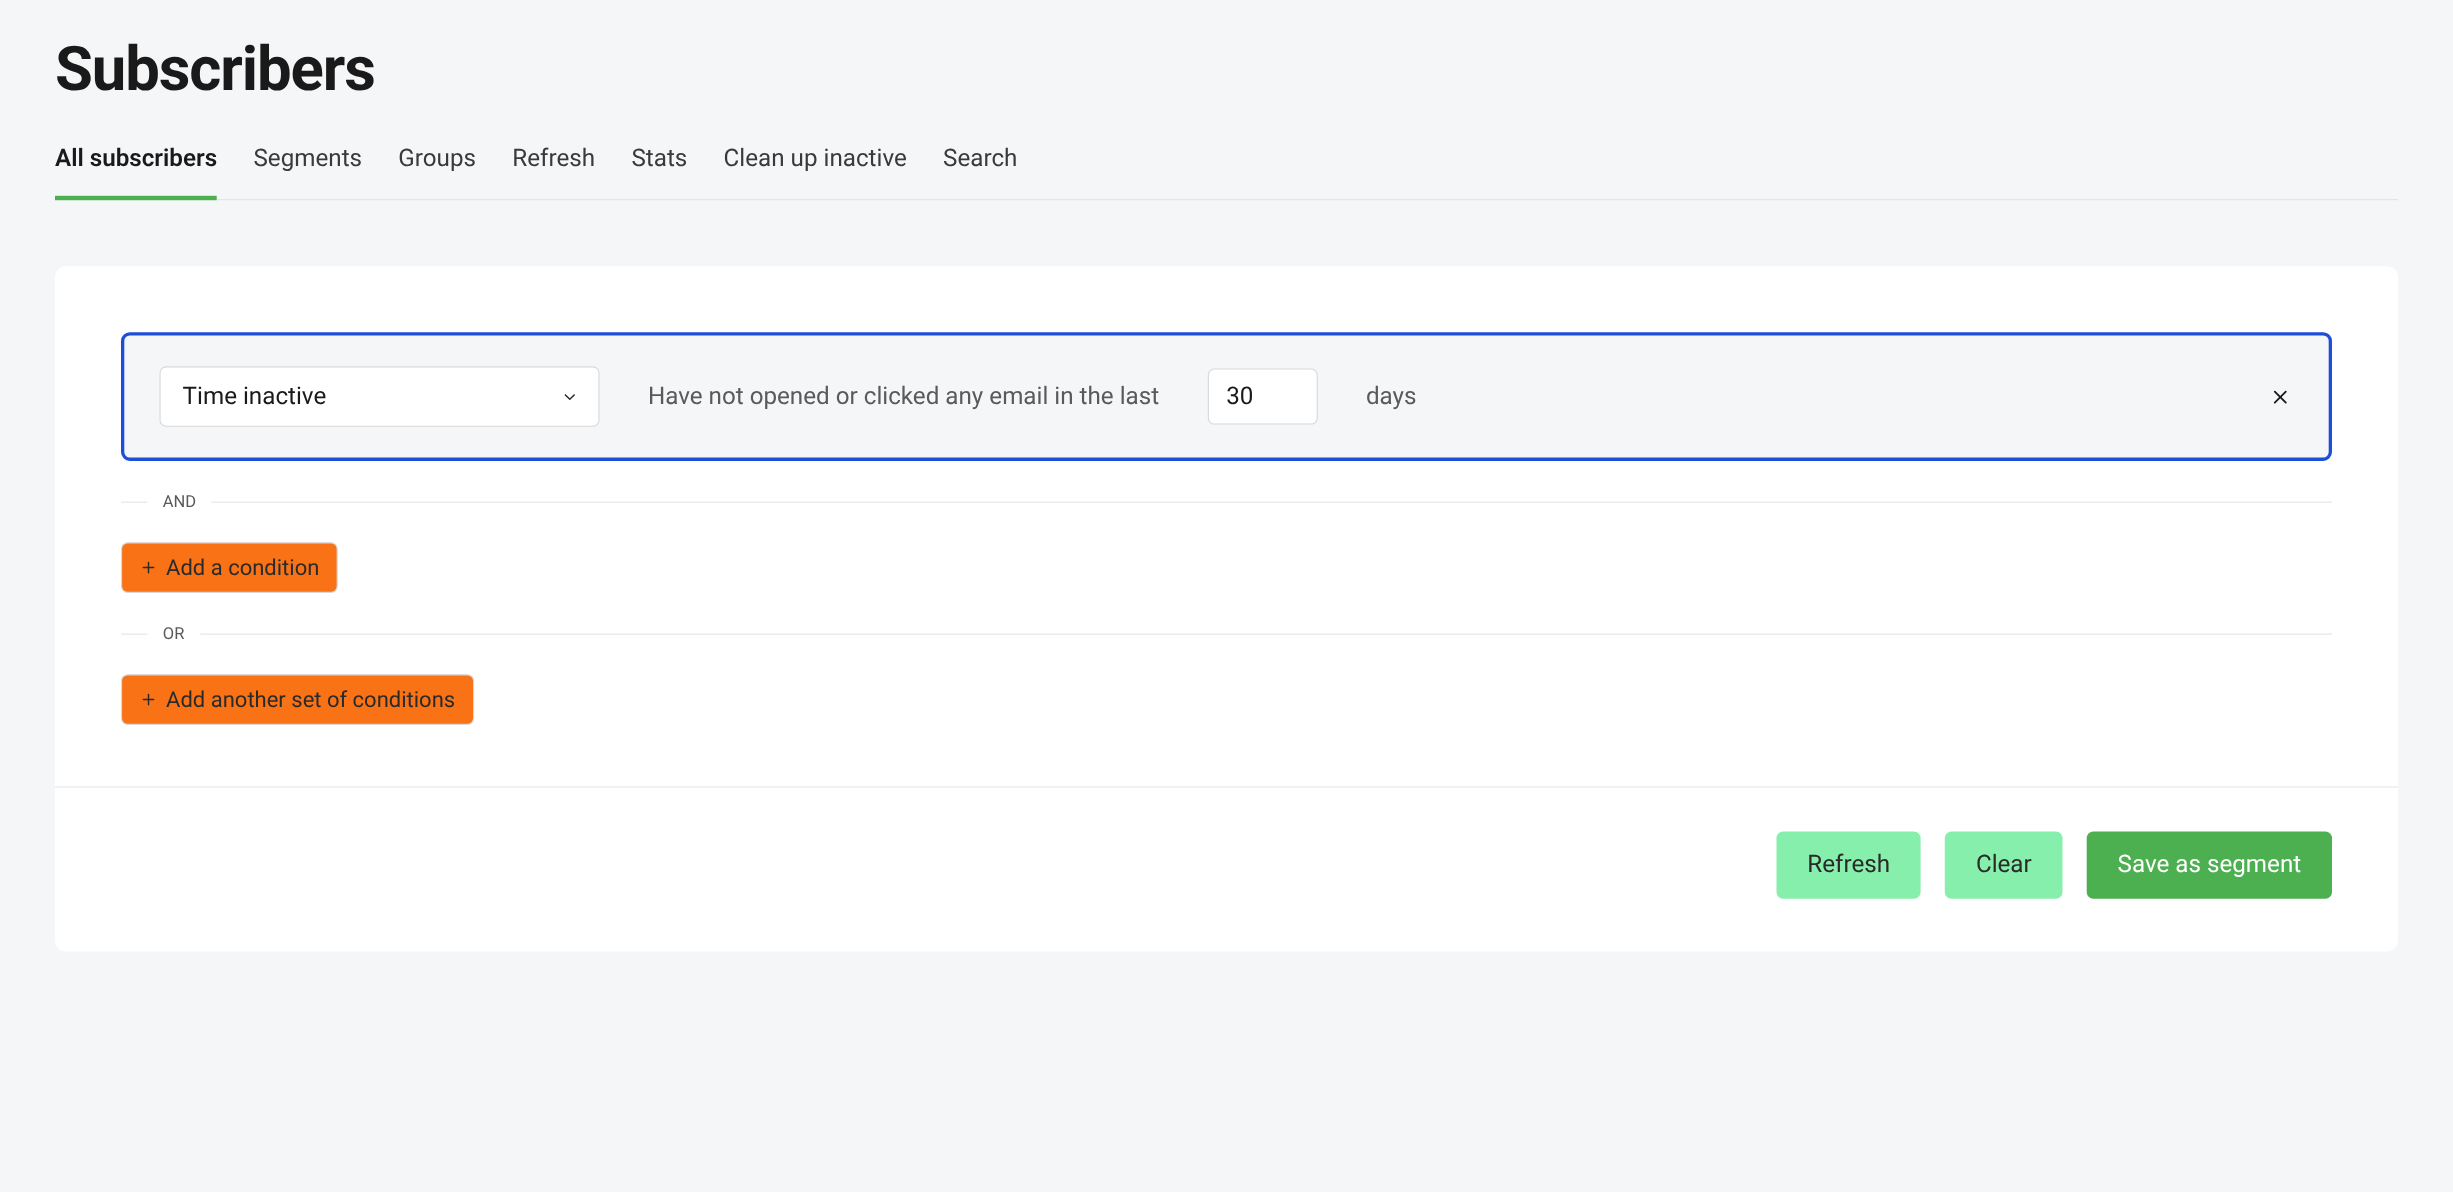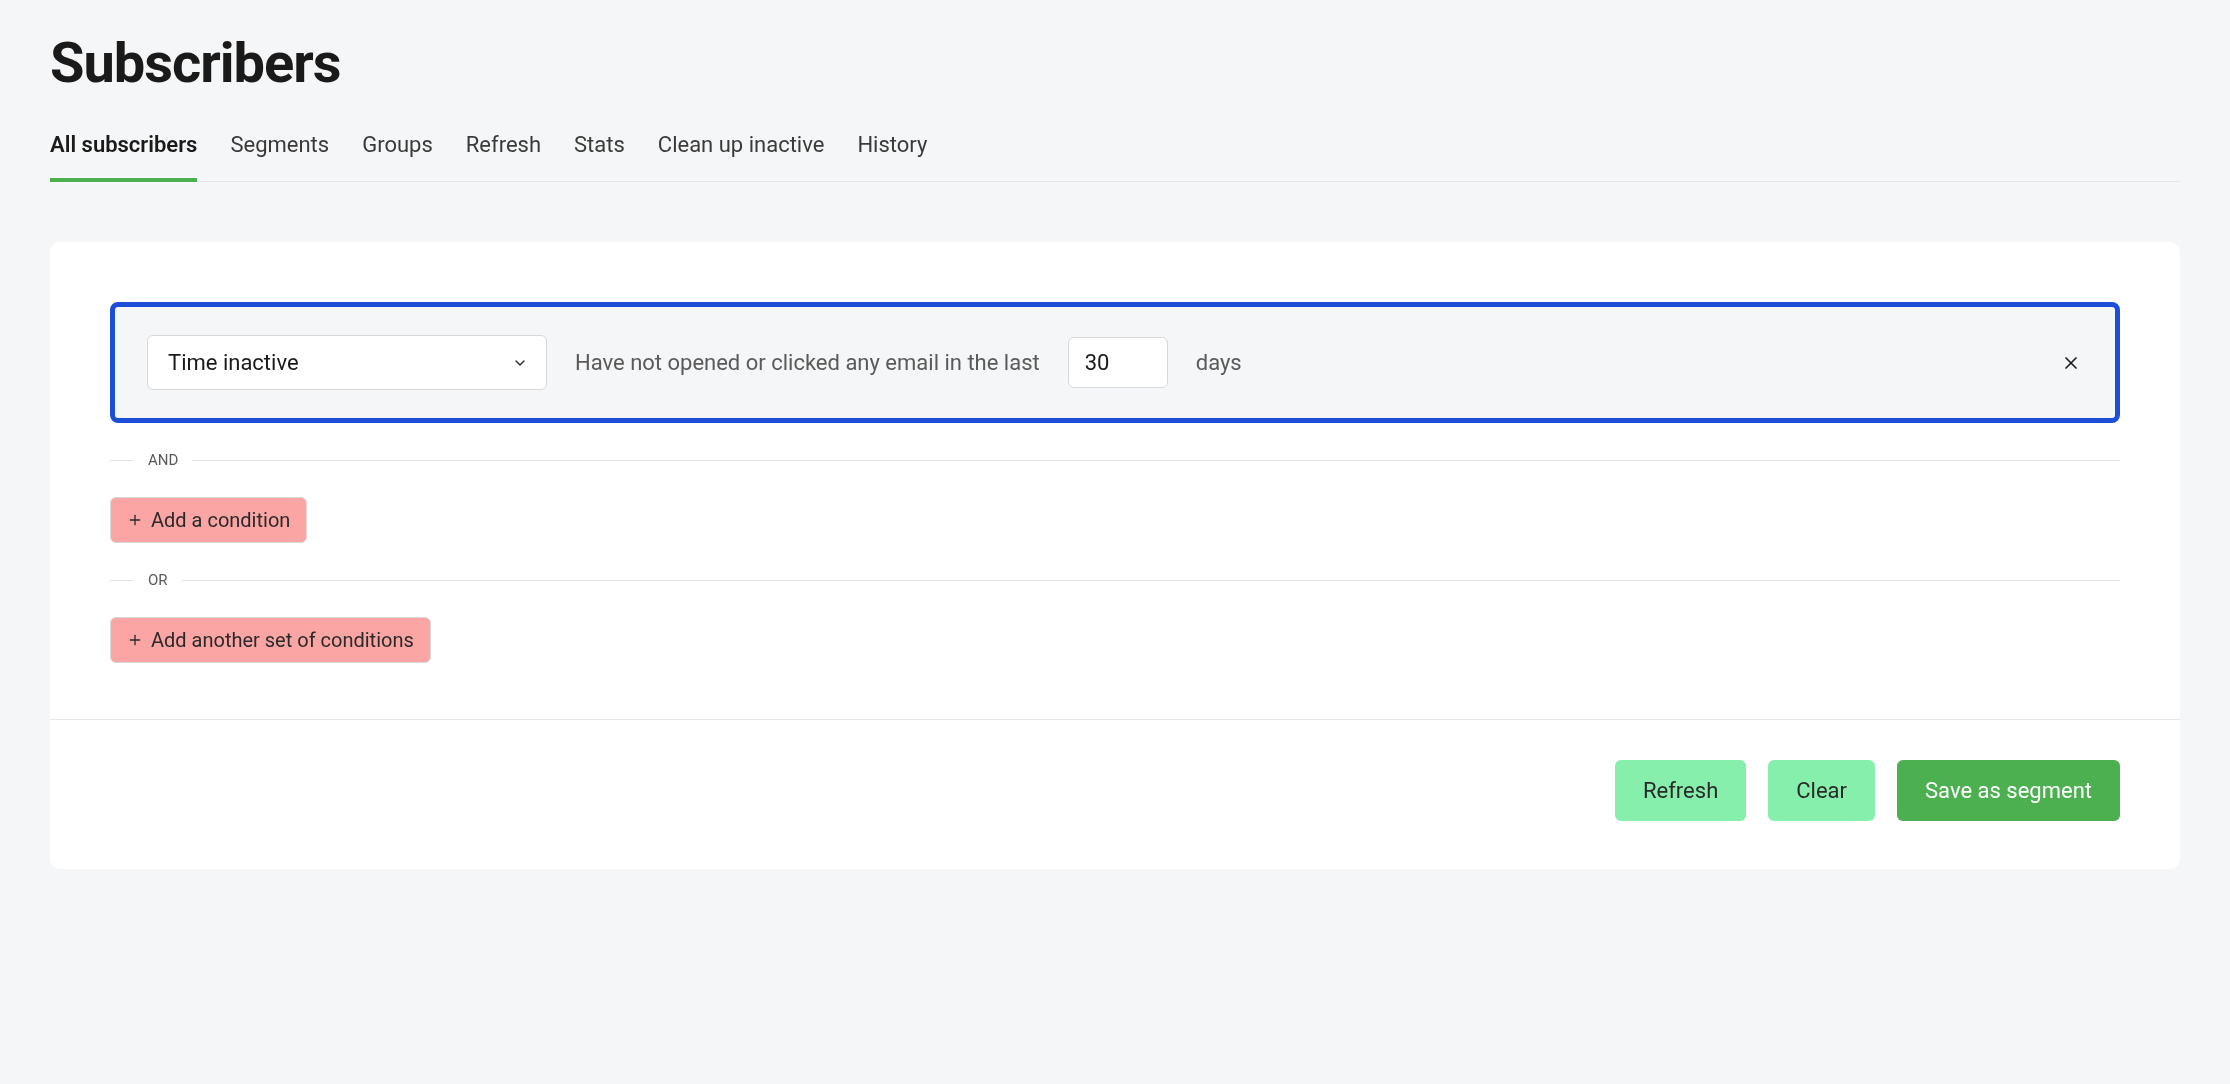--- a/index.html
+++ b/index.html
@@ -78,23 +78,23 @@
       background: #4caf50;
     }
     .card {
       background: #fff;
       border-radius: 10px;
       padding: 60px 60px 0 60px;
     }
     .condition-row {
       display: flex;
       align-items: center;
-      gap: 28px;
+      gap: 44px;
       background: #f5f6f7;
-      border: 5px solid #1d4ed8;
+      border: 3px solid #1d4ed8;
       border-radius: 8px;
       padding: 28px 32px;
       position: relative;
     }
     .select-wrap {
       position: relative;
       display: inline-flex;
       align-items: center;
       background: #fff;
       border: 1px solid #d7d8da;
@@ -155,21 +155,21 @@
     }
     .operator-label {
       font-size: 15px;
       color: #5a5a5a;
       font-weight: 400;
     }
     .btn-outline {
       display: inline-flex;
       align-items: center;
       gap: 8px;
-      background: #fca5a5;
+      background: #f97316;
       border: 1px solid #d7d8da;
       border-radius: 6px;
       padding: 10px 16px;
       font-size: 20px;
       color: #2a2a2a;
       cursor: pointer;
     }
     .card-footer {
       display: flex;
       justify-content: flex-end;
@@ -206,21 +206,21 @@
   <h1 class="page-title">Subscribers</h1>
 </div>
 
 <div class="tabs">
   <div class="tab active">All subscribers</div>
   <div class="tab">Segments</div>
   <div class="tab">Groups</div>
   <div class="tab">Refresh</div>
   <div class="tab">Stats</div>
   <div class="tab">Clean up inactive</div>
-  <div class="tab">History</div>
+  <div class="tab">Search</div>
 </div>
 
 <div class="card">
 
   <div class="condition-row">
     <div class="select-wrap">
       <span>Time inactive</span>
       <span class="select-chevron">
         <svg width="16" height="16" viewBox="0 0 24 24" fill="none" stroke="#2a2a2a" stroke-width="2" stroke-linecap="round" stroke-linejoin="round">
           <polyline points="6 9 12 15 18 9"></polyline>

